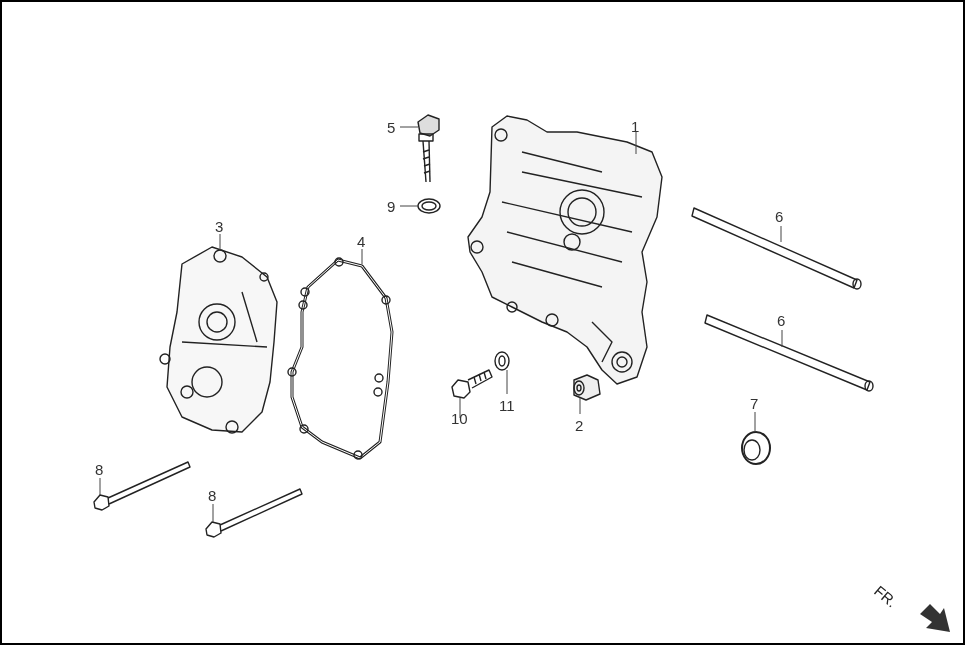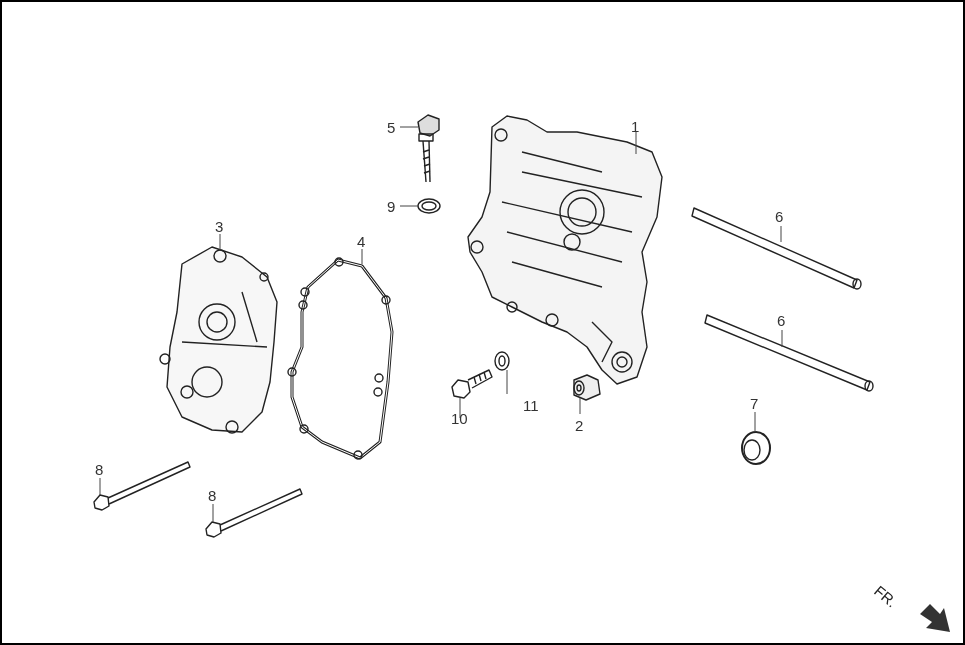--- a/index.html
+++ b/index.html
@@ -139,16 +139,16 @@
   <span class="lbl" style="left:213px;top:217px">3</span>
   <span class="lbl" style="left:355px;top:232px">4</span>
   <span class="lbl" style="left:385px;top:118px">5</span>
   <span class="lbl" style="left:773px;top:207px">6</span>
   <span class="lbl" style="left:775px;top:311px">6</span>
   <span class="lbl" style="left:748px;top:394px">7</span>
   <span class="lbl" style="left:93px;top:460px">8</span>
   <span class="lbl" style="left:206px;top:486px">8</span>
   <span class="lbl" style="left:385px;top:197px">9</span>
   <span class="lbl" style="left:449px;top:409px">10</span>
-  <span class="lbl" style="left:521px;top:396px">11</span>
+  <span class="lbl" style="left:497px;top:396px">11</span>
 
   <span class="fr">FR.</span>
 </div>
 
 </body></html>

